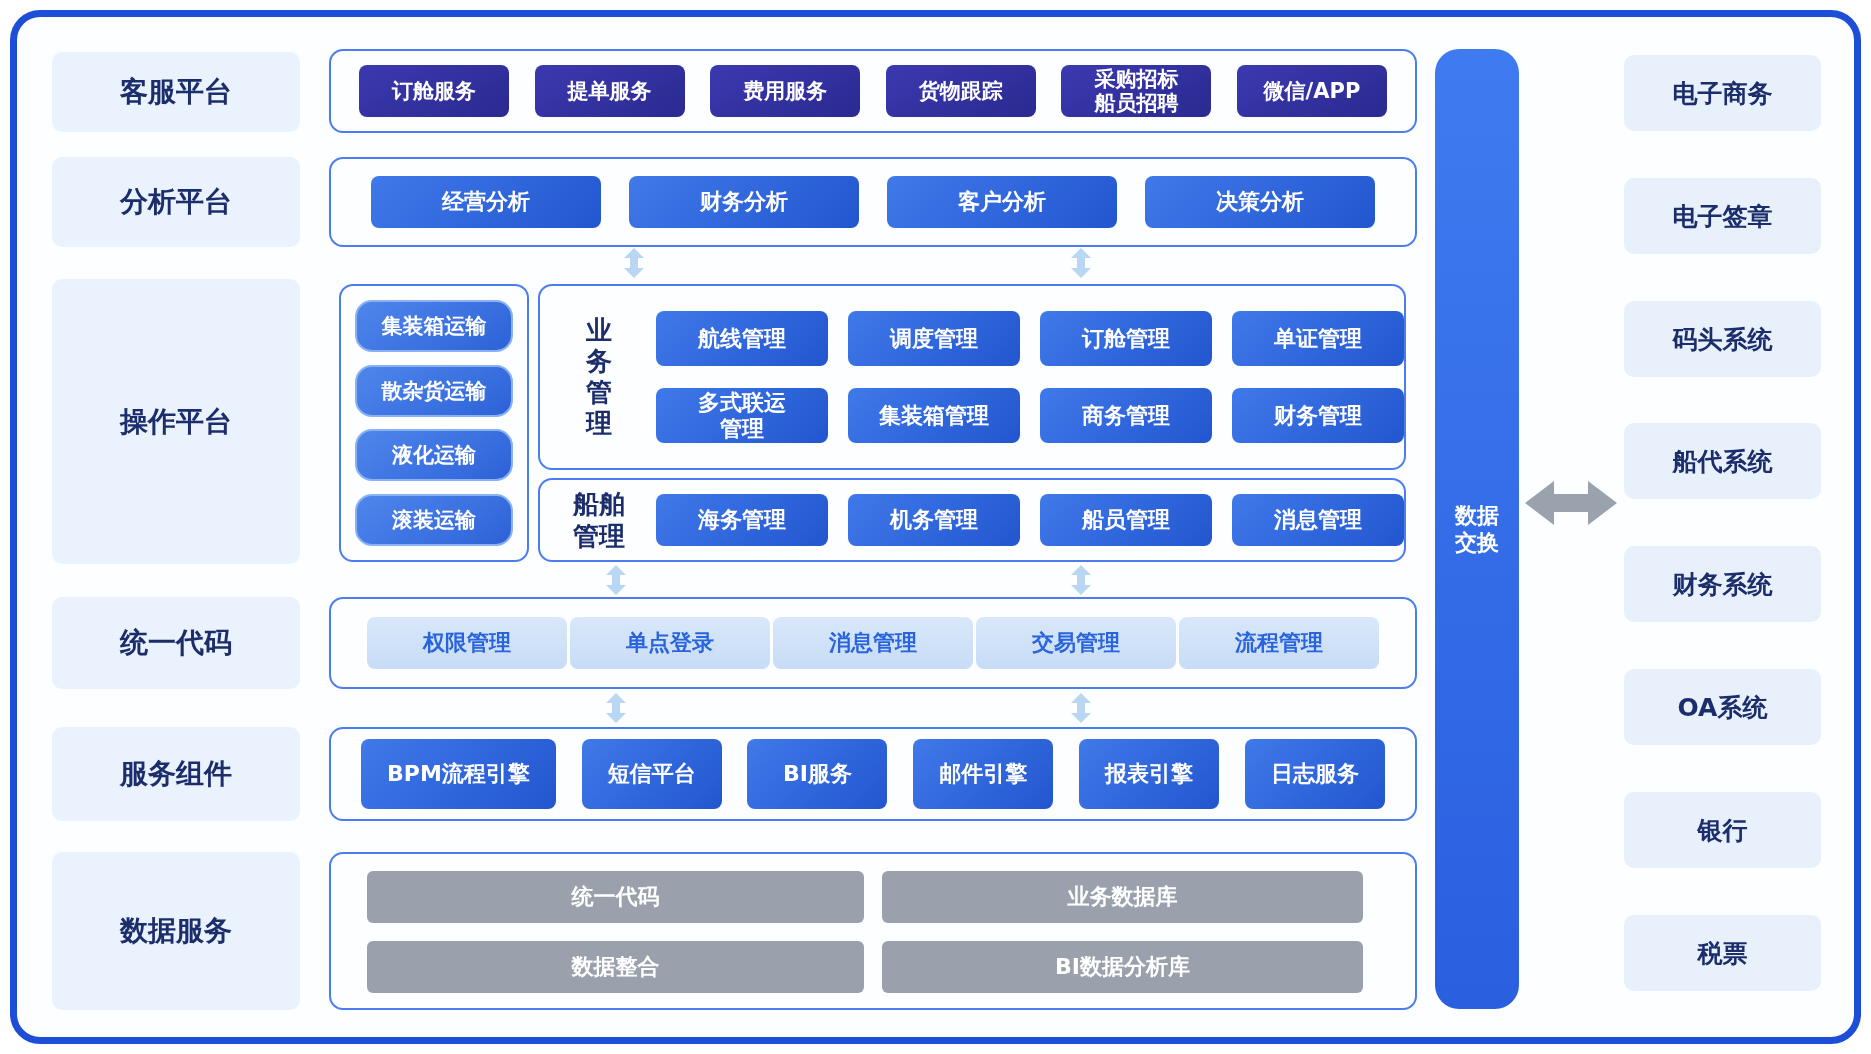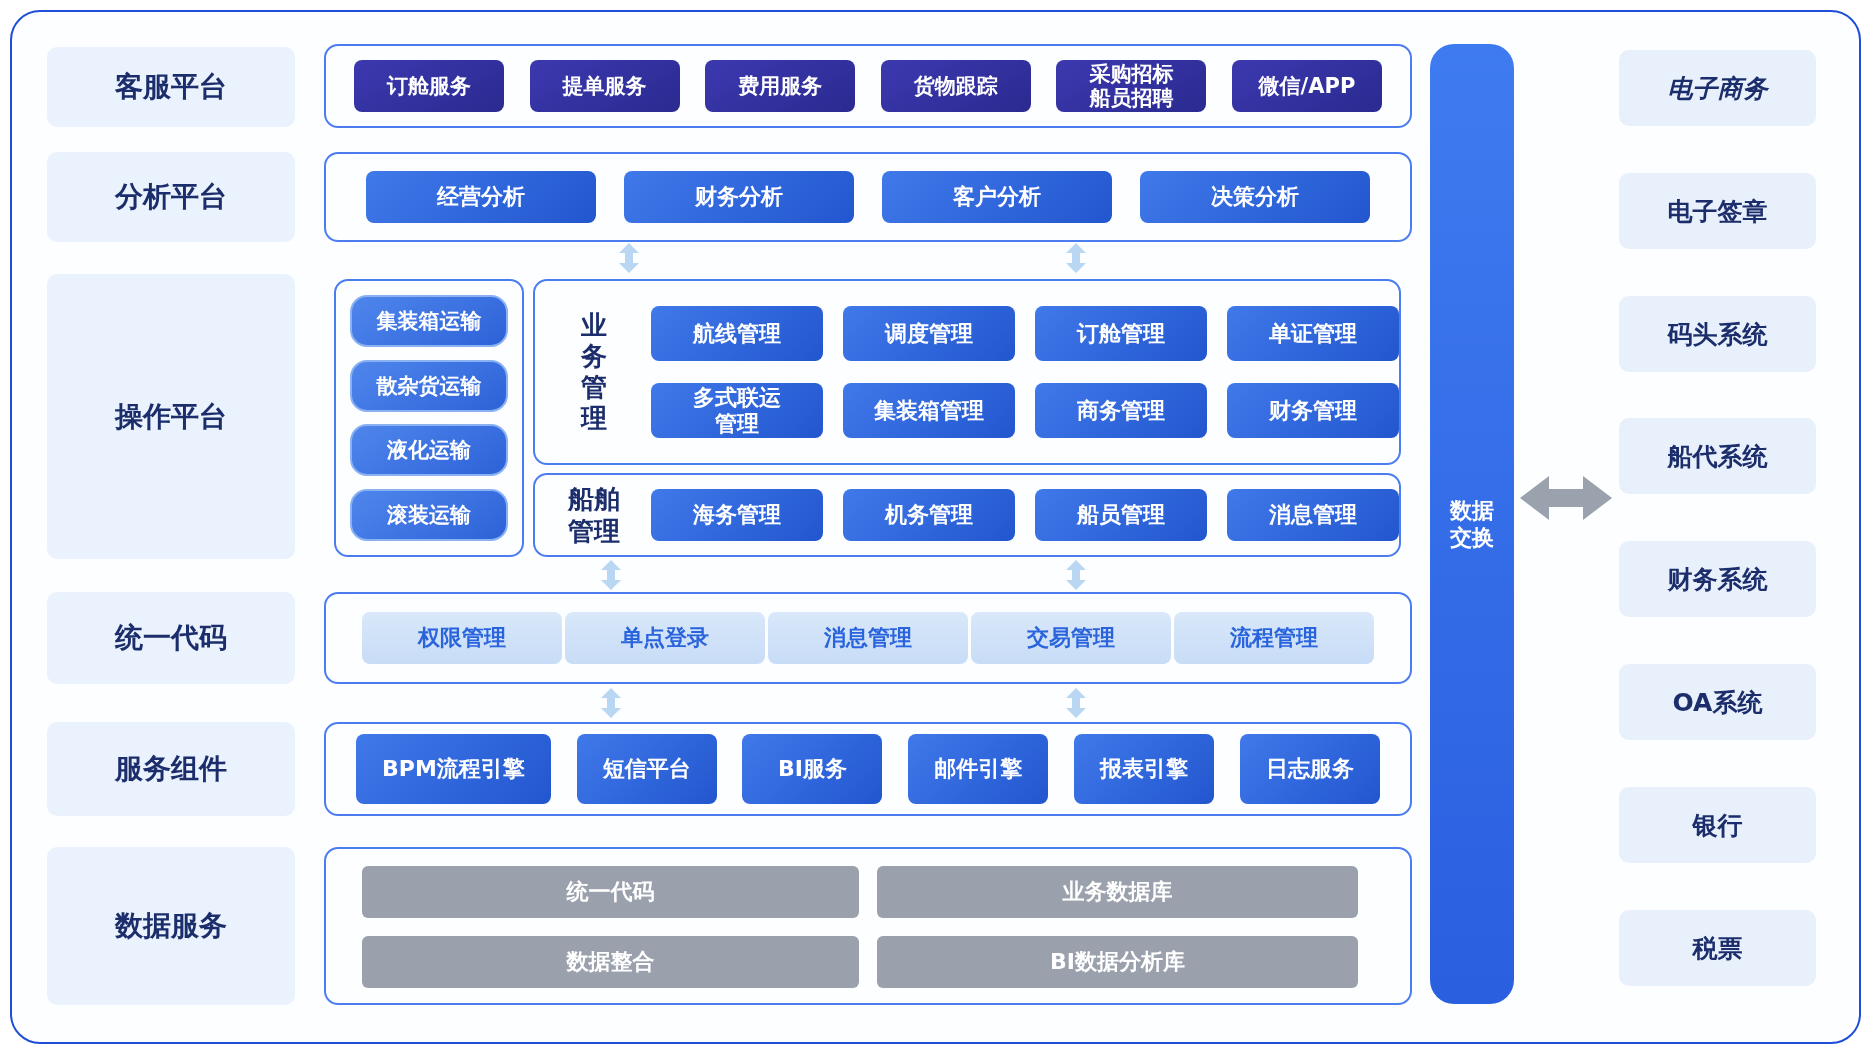--- a/index.html
+++ b/index.html
@@ -5,21 +5,21 @@
   * { box-sizing: border-box; margin: 0; padding: 0; }
   html, body {
     width: 1871px; height: 1054px;
     background: #ffffff;
     font-family: "DejaVu Sans", "Liberation Sans", sans-serif;
     overflow: hidden;
   }
   .frame {
     position: absolute; left: 10px; top: 10px;
     width: 1851px; height: 1034px;
-    border: 2px solid #1d4ed8;
+    border: 7px solid #1d4ed8;
     border-radius: 30px;
     background: #fdfeff;
   }
   
   .plat-label {
     position: absolute; left: 35px; width: 248px;
     background: #eaf2fd; border-radius: 10px;
     display: flex; align-items: center; justify-content: center;
     font-size: 28px; font-weight: bold; color: #1b2d6b;
   }
@@ -113,21 +113,21 @@
     color: #fff; font-weight: bold; font-size: 22px;
   }
 
   
   .ext-box {
     position: absolute; left: 1607px; width: 197px; height: 76px;
     background: #e8f0fb; border-radius: 10px;
     display: flex; align-items: center; justify-content: center;
     font-size: 25px; font-weight: bold; color: #1b2d6b;
   }
-  #ext-0 { top: 38px; font-style: italic; }  #ext-1 { top: 161px; } #ext-2 { top: 284px; }
+  #ext-0 { top: 38px; }  #ext-1 { top: 161px; } #ext-2 { top: 284px; }
   #ext-3 { top: 406px; } #ext-4 { top: 529px; } #ext-5 { top: 652px; }
   #ext-6 { top: 775px; } #ext-7 { top: 898px; }
 
   
   .conn { position: absolute; width: 26px; height: 30px; }
   #conn-1 { left: 604px;  top: 231px; }
   #conn-2 { left: 1051px; top: 231px; }
   #conn-3 { left: 586px;  top: 548px; }
   #conn-4 { left: 1051px; top: 548px; }
   #conn-5 { left: 586px;  top: 676px; }

